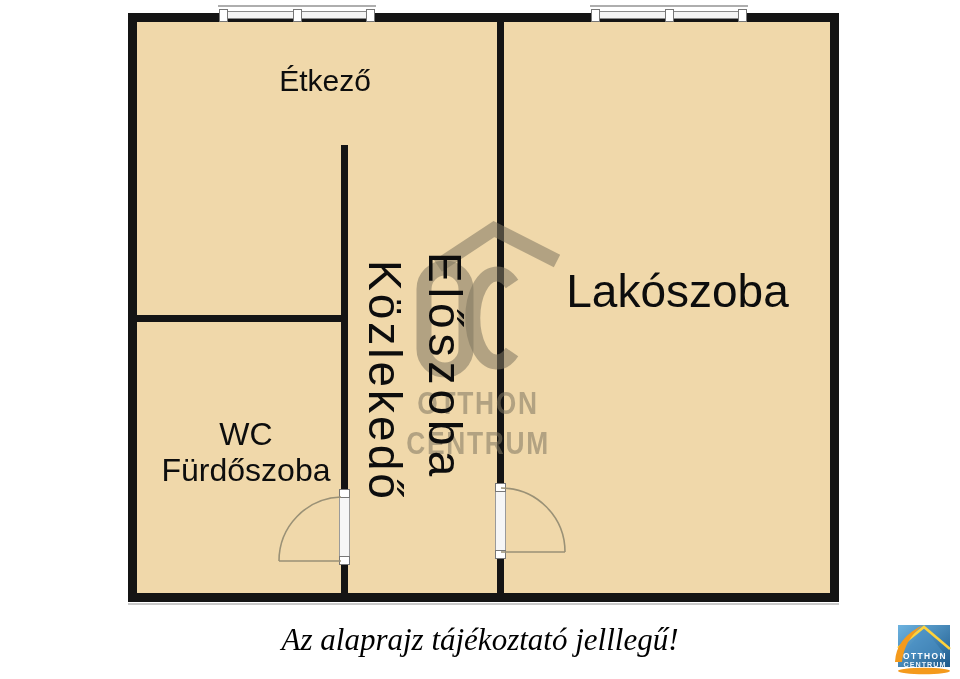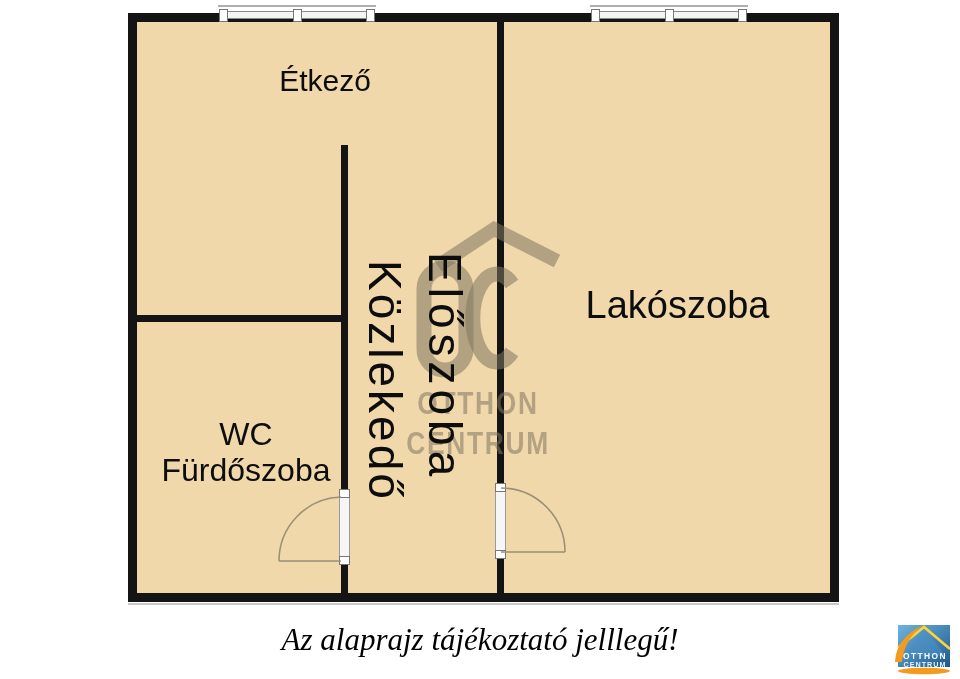--- a/index.html
+++ b/index.html
@@ -31,21 +31,21 @@
   .door-cap{width:11px;height:9px;background:#fff;border:1px solid #777;box-sizing:border-box;}
 
   svg.overlay{left:0;top:0;width:960px;height:679px;pointer-events:none;}
   .wm-stroke{fill:none;stroke:rgba(128,118,96,.55);}
   .arc{fill:none;stroke:#9a9176;stroke-width:1.6;}
 
   
   .room-label{color:#0d0d0d;white-space:nowrap;}
   #lbl-etkezo{left:230px;top:52px;width:190px;text-align:center;font-size:30px;margin-top:12px;}
   #lbl-konyha{left:155px;top:192px;width:182px;text-align:center;font-size:44px;}
-  #lbl-lakoszoba{left:560px;top:264px;width:235px;text-align:center;font-size:38px;margin-top:20px;}
+  #lbl-lakoszoba{left:560px;top:264px;width:235px;text-align:center;font-size:46px;}
   #lbl-furdo{left:156px;top:416px;width:180px;text-align:center;font-size:32px;line-height:36px;}
   .vert{writing-mode:vertical-rl;text-orientation:mixed;font-size:46px;color:#0d0d0d;}
   #lbl-eloszoba{left:418px;top:252px;letter-spacing:5px;}
   #lbl-kozlekedo{left:358px;top:260px;letter-spacing:3px;}
 
   
   #wm-text{left:305px;top:324px;font-size:44px;font-weight:bold;color:rgba(80,68,44,.62);
            white-space:nowrap;letter-spacing:1px;}
   .wm-caps{width:240px;text-align:center;font-weight:bold;font-size:31px;letter-spacing:2px;
            color:rgba(128,118,96,.55);transform:scaleX(.85);transform-origin:center;}

